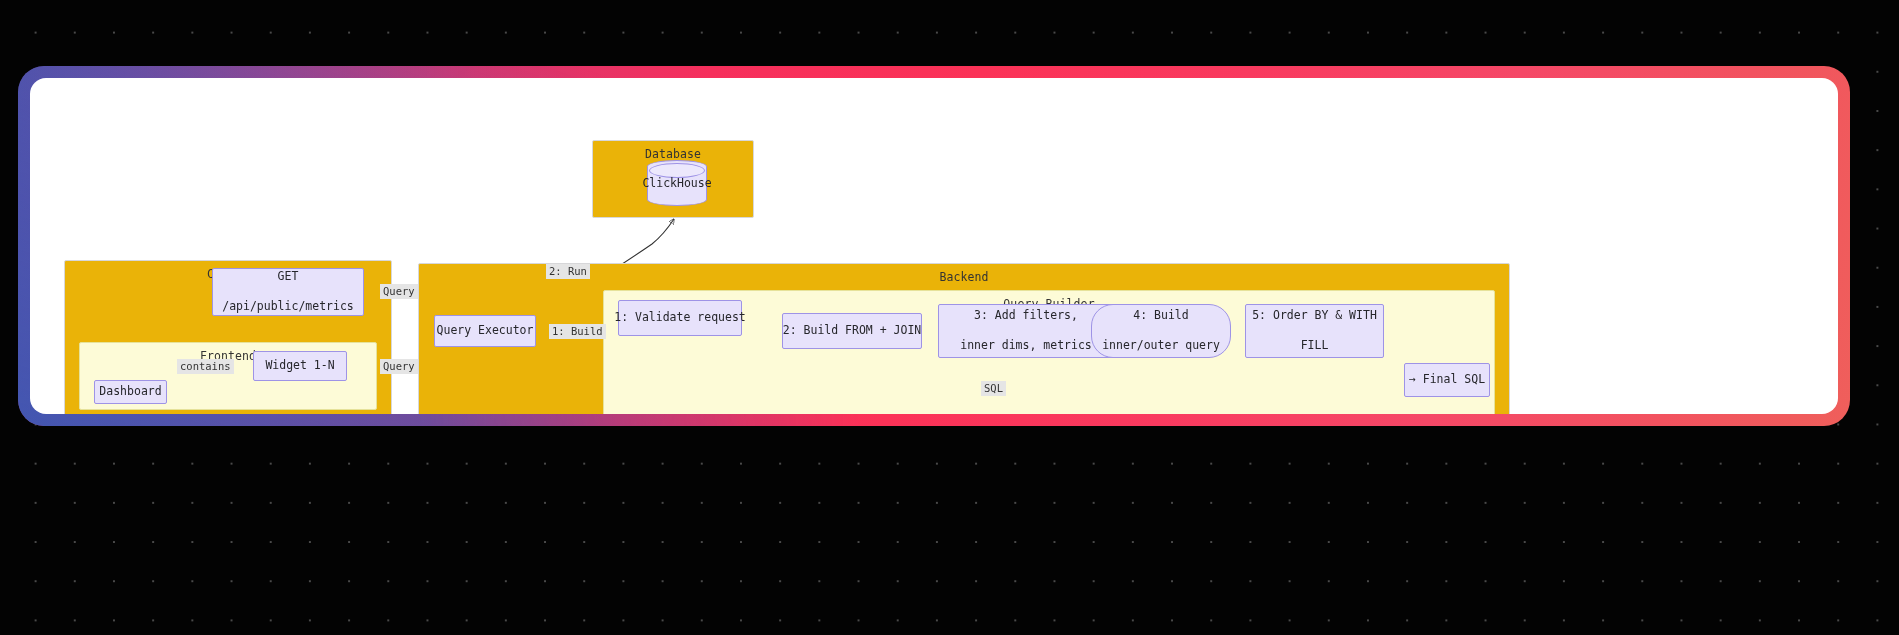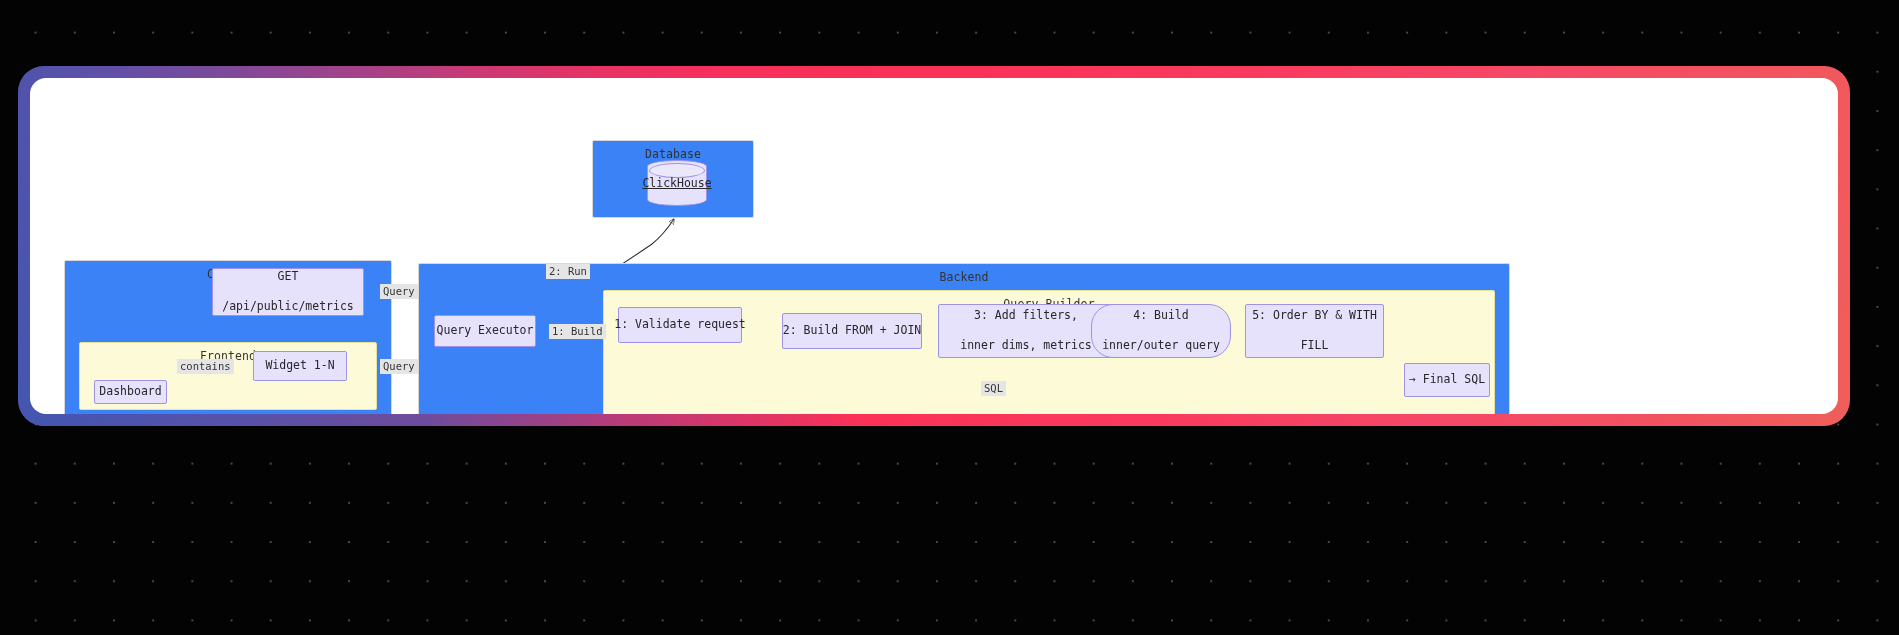--- a/index.html
+++ b/index.html
@@ -72,21 +72,21 @@
   
   #diagram {
     position: absolute;
     inset: 0;
   }
 
   
   .cluster {
     position: absolute;
     border: 1px solid #d7d7d9;
-    background: #3b82f6;
+    background: #eab308;
     border-radius: 2px;
   }
   .cluster.yellow {
     border: 1px solid #e6e29a;
     background: #fdfbd7;
   }
   .cluster-label {
     position: absolute;
     top: 6px;
     left: 0;
@@ -133,21 +133,21 @@
   }
   .cylinder::before {
     content: "";
     position: absolute;
     top: 2px; left: 1px; right: 1px;
     height: 13px;
     border: 1px solid #9e93e6;
     border-radius: 50%;
     background: #ece8fc;
   }
-  .cylinder span { position: relative; z-index: 2; text-decoration: underline; }
+  .cylinder span { position: relative; z-index: 2; }
 
   
   .edge-label {
     position: absolute;
     font-size: 10.5px;
     color: #333333;
     background: #e5e5e5;
     padding: 1px 3px;
     white-space: nowrap;
     line-height: 1.2;
@@ -239,21 +239,21 @@
       </div>
 
       <div class="cylinder" style="left:617px; top:82px; width:60px; height:46px;">
         <span>ClickHouse</span>
       </div>
 
       <div class="node" style="left:404px; top:237px; width:102px; height:32px;">
         <span>Query Executor</span>
       </div>
 
-      <div class="node" style="left:588px; top:229px; width:124px; height:36px;">
+      <div class="node" style="left:588px; top:222px; width:124px; height:36px;">
         <span>1: Validate request</span>
       </div>
 
       <div class="node" style="left:752px; top:235px; width:140px; height:36px;">
         <span>2: Build FROM + JOIN</span>
       </div>
 
       <div class="node" style="left:908px; top:226px; width:176px; height:54px;">
         <span>3: Add filters,</span>
         <span class="l2">inner dims, metrics</span>

